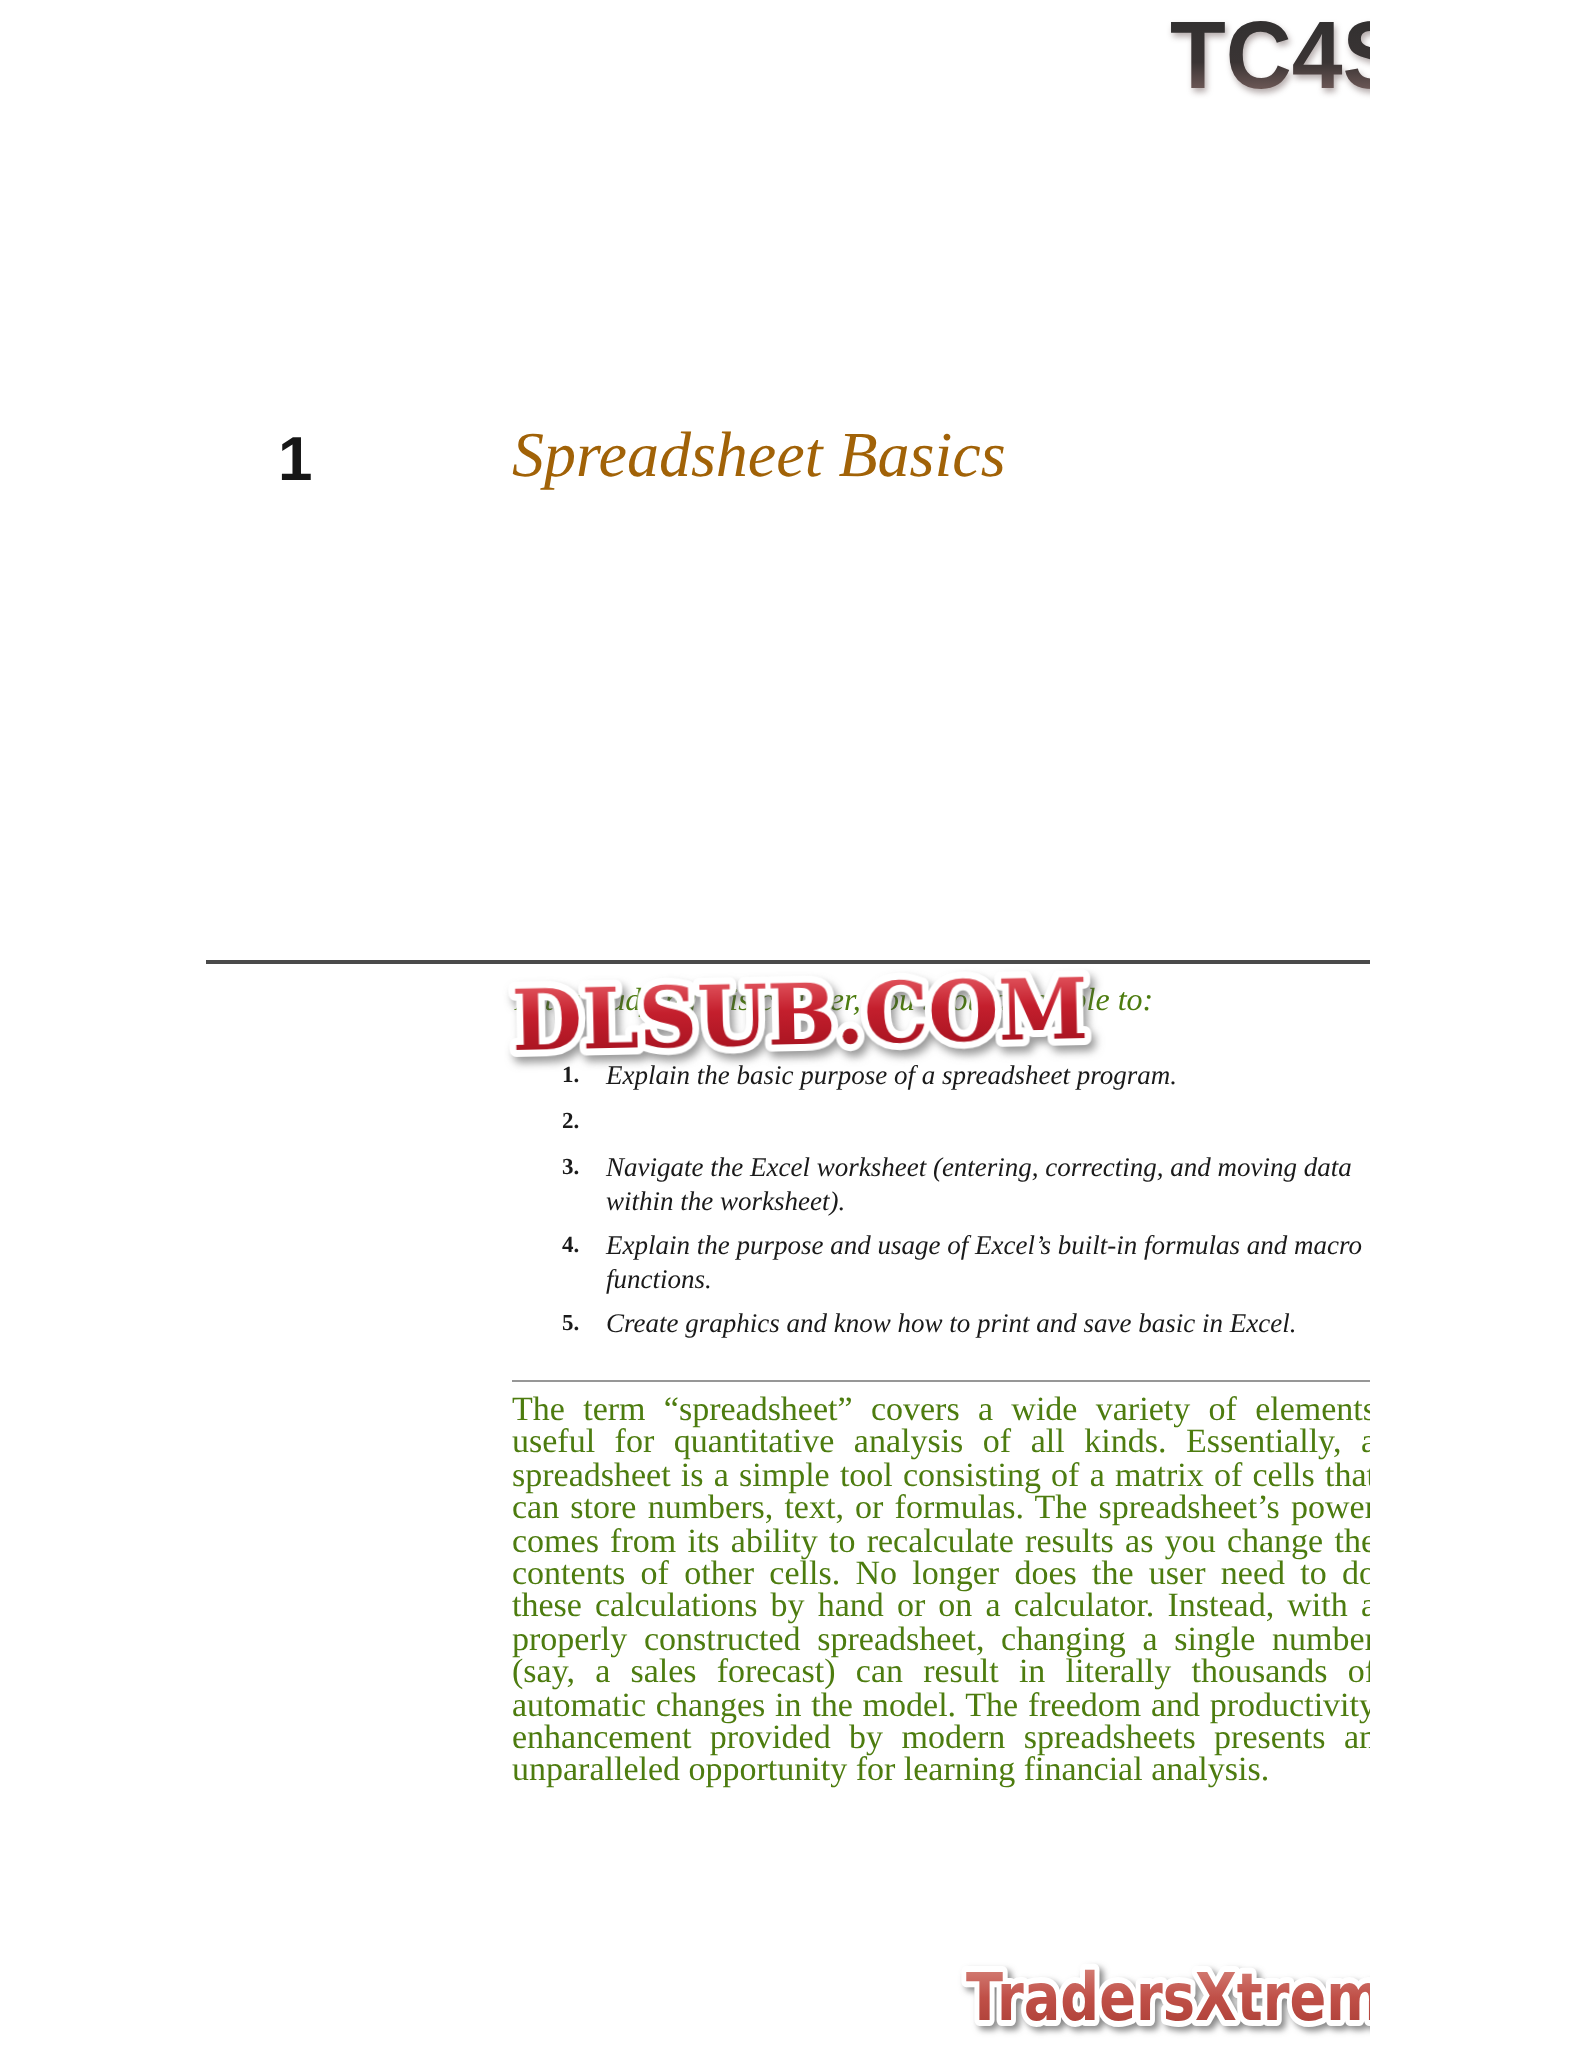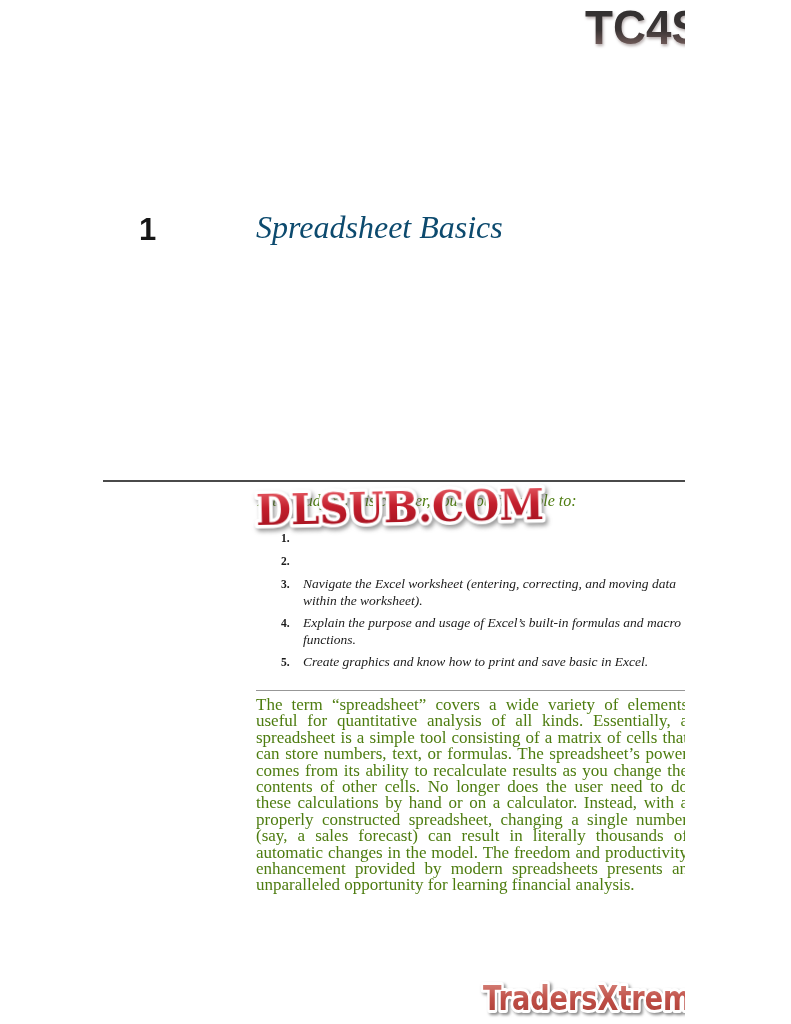--- a/index.html
+++ b/index.html
@@ -14,21 +14,21 @@
   
   .wm-top{position:absolute;left:578px;top:0px;filter:drop-shadow(1px 2px 1.5px rgba(90,70,70,0.45));}
   
   .chapter-num{
     position:absolute;left:139px;top:212px;
     font-family:"Liberation Sans", sans-serif;
     font-weight:bold;font-size:31px;color:#161616;
   }
   .chapter-title{
     position:absolute;left:256px;top:209px;
-    font-style:italic;font-size:32px;color:#0c4a6e;
+    font-style:italic;font-size:32px;color:#a16207;
     letter-spacing:0px;white-space:nowrap;
   }
   .rule{position:absolute;}
   .rule-top{left:103px;top:480px;width:583px;height:2px;background:#4a4a4a;}
   .rule-mid{left:256px;top:690px;width:432px;height:1px;background:#979797;}
   .objectives-intro{
     position:absolute;left:258px;top:492px;width:420px;
     font-style:italic;font-size:16px;color:#4d7c0f;white-space:nowrap;
   }
   .stamp{
@@ -88,20 +88,21 @@
         <stop offset="0.45" stop-color="#c41f2d"></stop>
         <stop offset="1" stop-color="#9d0f1c"></stop>
       </linearGradient>
     </defs>
     <text x="151" y="41" text-anchor="middle" font-family="DejaVu Serif, serif" font-weight="bold" font-size="42" textLength="288" lengthAdjust="spacingAndGlyphs" stroke="#ffffff" stroke-width="7" paint-order="stroke" stroke-linejoin="round" fill="url(#stampGrad)">DLSUB.COM</text>
   </svg>
 
   <div class="objectives">
     <div class="obj-item">
       <span class="obj-num">1.</span>
+      <span class="obj-text">Explain the basic purpose of a spreadsheet program.</span>
     </div>
     <div class="obj-item">
       <span class="obj-num">2.</span>
     </div>
     <div class="obj-item">
       <span class="obj-num">3.</span>
       <span class="obj-text">Navigate the Excel worksheet (entering, correcting, and moving data within the worksheet).</span>
     </div>
     <div class="obj-item">
       <span class="obj-num">4.</span>

